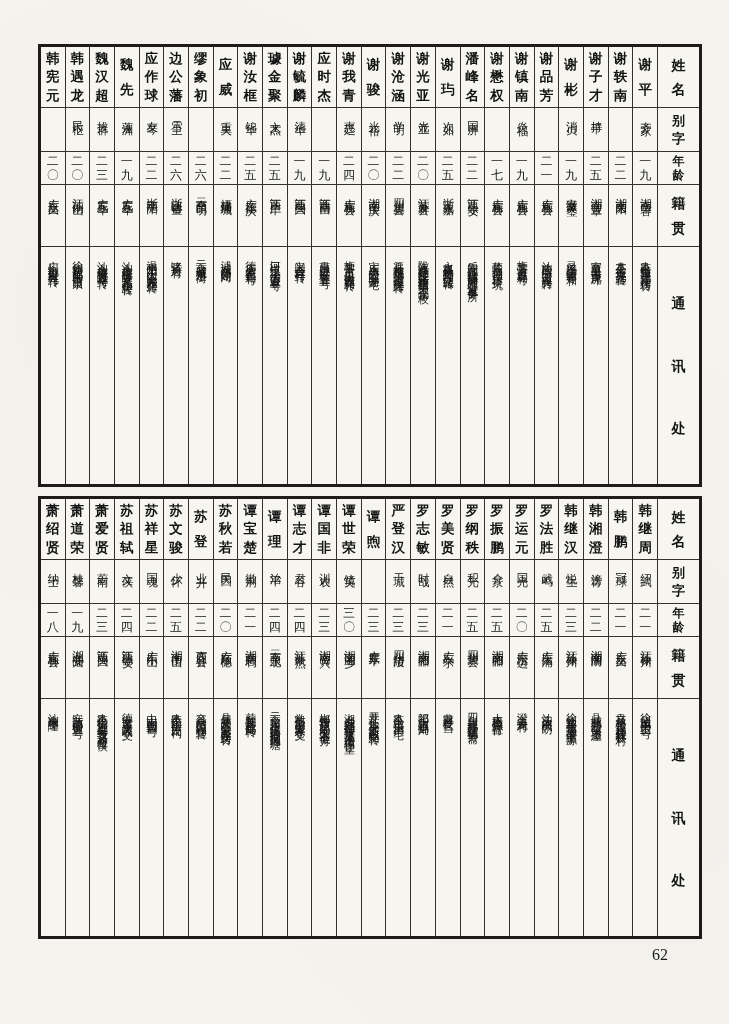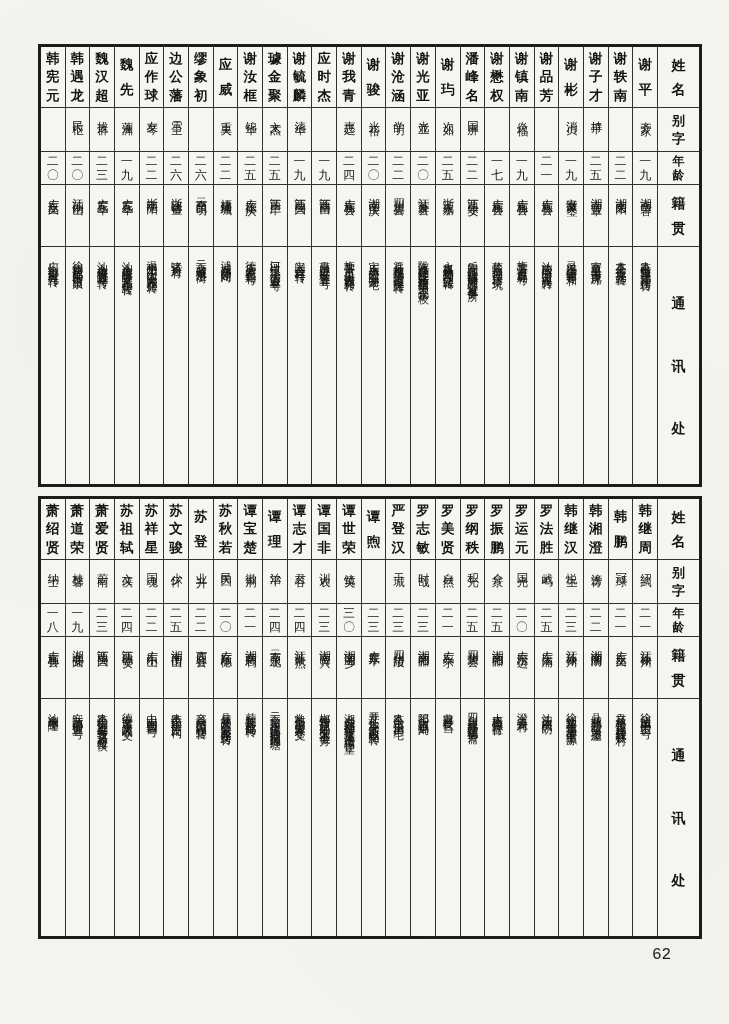--- a/index.html
+++ b/index.html
@@ -40,21 +40,21 @@
   .glyph{display:block;}
   .name-text{font-weight:bold;}
   .vtext{
     writing-mode:vertical-rl;text-orientation:upright;
     letter-spacing:2px;line-height:1;display:block;
   }
   .alias-text{font-size:11.5px;padding-top:4px;letter-spacing:3px;}
   .origin-text{font-size:11.5px;padding-top:4px;letter-spacing:2px;}
   .contact-text{font-size:11px;padding-top:5px;letter-spacing:2px;}
   .page-number{position:absolute;top:946px;left:652px;font-size:16px;
-    font-family:Liberation Mono, monospace;color:#1a1a1a;}
+    font-family:Liberation Serif, serif;color:#1a1a1a;}
 </style>
 </head>
 <body>
 
 <div class="page">
   <div class="tables">
     <section class="reg-table">
         <div class="col header-col">
           <div class="cell r-name">
             <div class="spread" style="font-size: 14px;">

